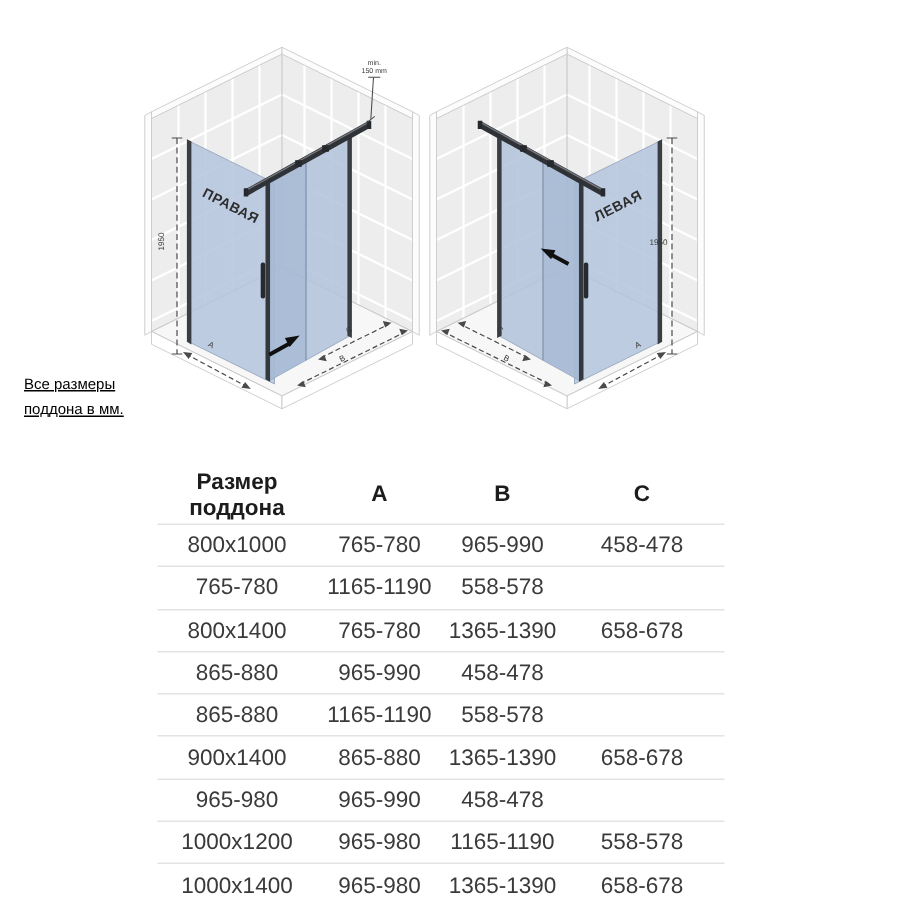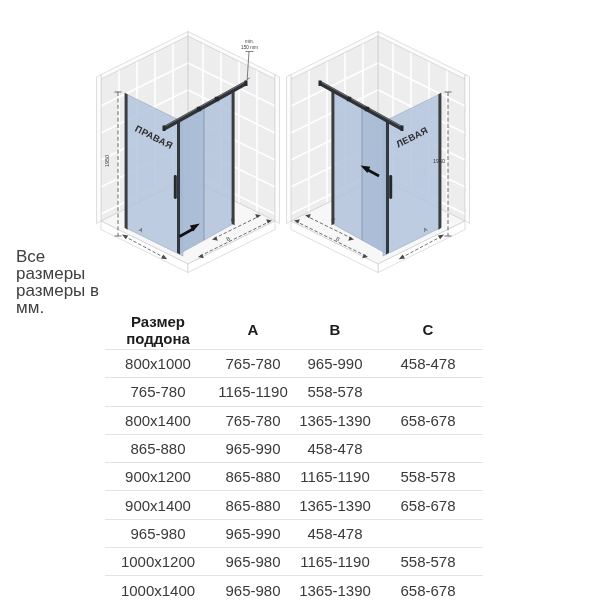--- a/index.html
+++ b/index.html
@@ -5,21 +5,21 @@
   html,body{margin:0;padding:0;}
   body{
     width:600px;height:600px;position:relative;background:#ffffff;
     font-family:"Liberation Sans", sans-serif;color:#1c1c1c;overflow:hidden;
   }
   .diagram{position:absolute;top:30px;width:190px;height:262px;}
   #diagram-left{left:93px;}
   #diagram-right{left:283px;}
   .note{
     position:absolute;left:16px;top:248px;width:100px;
-    font-size:17px;line-height:17px;color:#404040;
+    font-size:10px;line-height:17px;color:#000000;text-decoration:underline;
   }
   .size-table{position:absolute;left:105px;top:294px;width:378px;}
   .trow{
     display:grid;grid-template-columns:106px 84px 80px 106px;
     align-items:center;text-align:center;
   }
   .thead{height:39px;font-weight:bold;font-size:15px;margin-top:16px;}
   .tbody-row{height:27.3px;border-top:1px solid #e3e3e3;font-size:15px;color:#3a3a3a;}
   svg text{fill:#333;}
   .panel-label{font-size:9.3px;font-weight:bold;fill:#2d2d2d;letter-spacing:.4px;}
@@ -140,21 +140,21 @@
   <text class="dim-label" text-anchor="middle" transform="translate(49.5,191.5) rotate(26.5)">C</text>
   <text class="dim-label" text-anchor="middle" transform="translate(54,210.5) rotate(26.5)">B</text>
   <g fill="#101010">
     <line x1="96" y1="146" x2="84" y2="139.5" stroke="#101010" stroke-width="2.6"></line>
     <polygon points="77.5,135.6 87.3,136.8 84.4,142.9"></polygon>
   </g>
 </svg>
 
 <div class="note">
   <div>Все размеры</div>
-  <div>размеры в мм.</div>
+  <div>поддона в мм.</div>
 </div>
 
 <div class="size-table">
   <div class="trow thead">
     <span>Размер поддона</span>
     <span>A</span>
     <span>B</span>
     <span>C</span>
   </div>
   <div>
@@ -175,21 +175,20 @@
       <span>765-780</span>
       <span>1365-1390</span>
       <span>658-678</span>
     </div>
       <div class="trow tbody-row">
       <span>865-880</span>
       <span>965-990</span>
       <span>458-478</span>
     </div>
       <div class="trow tbody-row">
-      <span>900x1200</span>
       <span>865-880</span>
       <span>1165-1190</span>
       <span>558-578</span>
     </div>
       <div class="trow tbody-row">
       <span>900x1400</span>
       <span>865-880</span>
       <span>1365-1390</span>
       <span>658-678</span>
     </div>

